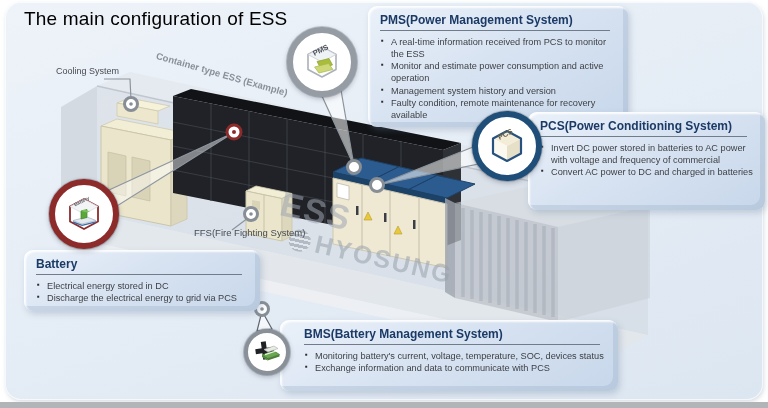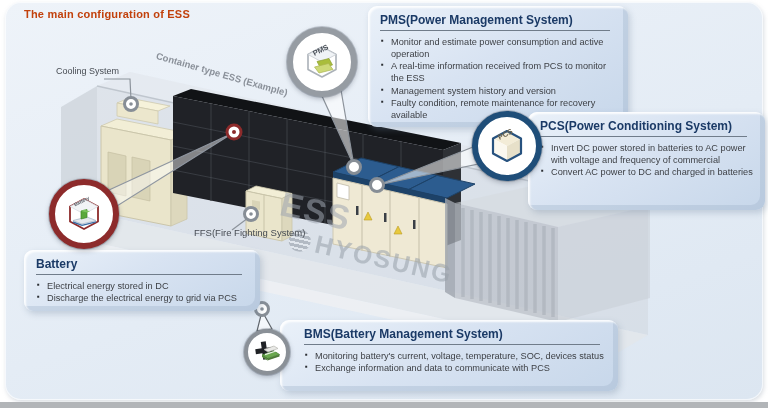--- a/index.html
+++ b/index.html
@@ -2,21 +2,21 @@
 <html><head>
 <meta charset="utf-8">
 <style>
   html,body{margin:0;padding:0;background:#fff;}
   .stage{position:relative;width:768px;height:408px;background:#fff;overflow:hidden;
          font-family:"Liberation Sans",sans-serif;}
   .panel{position:absolute;left:5px;top:2px;width:758px;height:398px;border-radius:16px;
          background:linear-gradient(160deg,#eef3f9 0%,#e4ecf5 55%,#dce6f1 100%);
          box-shadow:inset 0 0 0 1px rgba(255,255,255,.65),1px 2px 4px rgba(150,160,175,.35);}
   .bottom-bar{position:absolute;left:0;top:402px;width:768px;height:6px;background:#b2b5b8;}
-  .title{position:absolute;left:24px;top:8px;font-size:11px;font-weight:bold;color:#c2410c;letter-spacing:.2px;}
+  .title{position:absolute;left:24px;top:8px;font-size:19px;font-weight:normal;color:#000000;letter-spacing:.2px;}
   svg.scene{position:absolute;left:0;top:0;}
   .scene-label{position:absolute;font-weight:normal;color:#474c53;font-size:9px;white-space:nowrap;}
   #lbl-cooling{left:56px;top:66px;}
   #lbl-ffs{left:162px;top:227px;font-size:9.5px;padding-left:32px;}
   #lbl-container{left:158px;top:50px;font-weight:600;color:#8a9099;font-size:9.5px;
                  transform:rotate(16deg);transform-origin:0 0;}
   .wm-ess{position:absolute;left:280px;top:192px;font-size:34px;font-weight:bold;
           color:rgba(158,166,176,.55);transform:rotate(13deg);letter-spacing:1px;}
   .wm-brand{position:absolute;left:287px;top:242px;display:flex;align-items:center;gap:5px;
             transform:rotate(13deg);color:rgba(152,160,170,.55);font-size:25px;font-weight:bold;letter-spacing:2px;}
@@ -176,22 +176,22 @@
   </div>
 
   <div class="title">The main configuration of ESS</div>
   <div class="scene-label" id="lbl-cooling">Cooling System</div>
   <div class="scene-label" id="lbl-container">Container type ESS (Example)</div>
   <div class="scene-label" id="lbl-ffs">FFS(Fire Fighting System)</div>
 
   <div class="callout-box" id="box-pms">
     <h3>PMS(Power Management System)</h3>
     <ul>
+        <li>A real-time information received from PCS to monitor the ESS</li>
         <li>Monitor and estimate power consumption and active operation</li>
-        <li>A real-time information received from PCS to monitor the ESS</li>
         <li>Management system history and version</li>
         <li>Faulty condition, remote maintenance for recovery available</li>
       </ul>
   </div>
   <div class="callout-box" id="box-pcs">
     <h3>PCS(Power Conditioning System)</h3>
     <ul>
         <li>Invert DC power stored in batteries to AC power with voltage and frequency of commercial</li>
         <li>Convert AC power to DC and charged in batteries</li>
       </ul>

